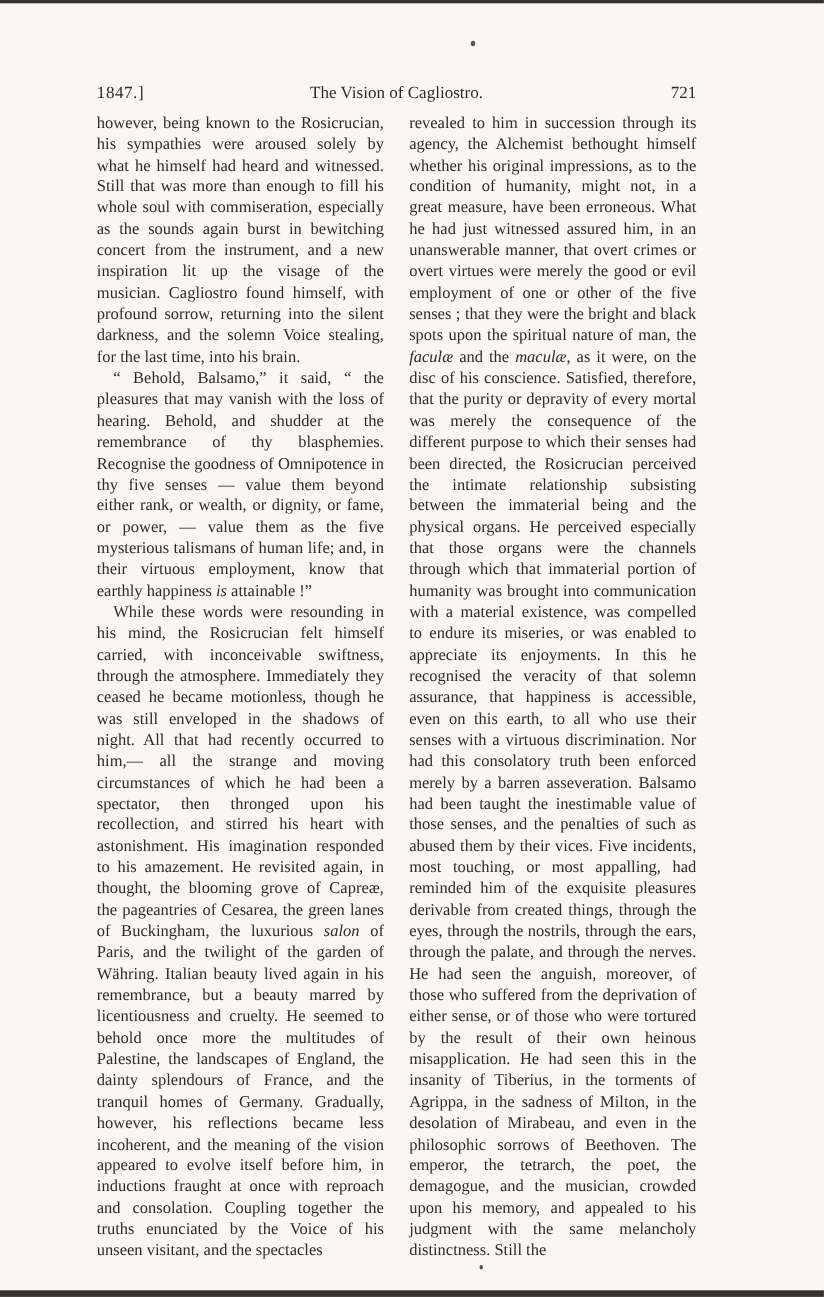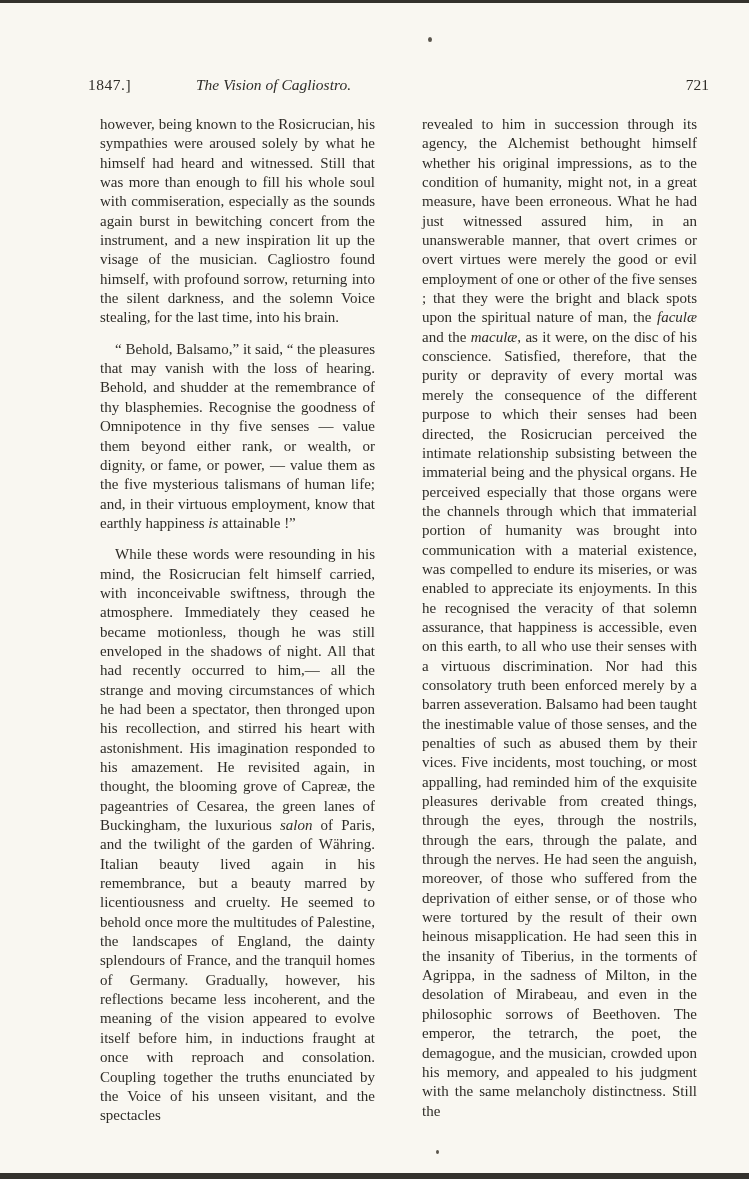--- a/index.html
+++ b/index.html
@@ -11,42 +11,42 @@
     color:var(--ink, #2e2c27);
     font-family:"Liberation Serif","DejaVu Serif",serif;
   }
   .scan-edge { position:absolute; left:0; width:100%; background:var(--edge, #34322d); }
   .scan-edge.top { top:0; height:3px; }
   .scan-edge.bottom { bottom:0; height:6px; }
   .speck { position:absolute; background:#5a554c; border-radius:50%; }
   .speck.top-center { left:428px; top:37px; width:4px; height:5px; }
   .speck.bottom-center { left:436px; top:1150px; width:3px; height:4px; }
 
-  .page { padding:76px 40px 0 88px; }
+  .page { padding:76px 116px 0 88px; }
 
   .running-head {
     display:flex;
     align-items:baseline;
     font-size:15.5px;
     margin-bottom:9px;
   }
   .running-head .year { width:108px; letter-spacing:0.5px; }
-  .running-head .title { flex:1; text-align:left; font-style:italic; }
+  .running-head .title { flex:1; text-align:center; }
   .running-head .pageno { width:108px; text-align:right; }
 
   .cols { display:flex; gap:23px; }
   .col {
     flex:1;
     text-align:justify;
     font-size:15px;
     line-height:19.35px;
     hyphens:auto;
     -webkit-hyphens:auto;
   }
-  p.para { margin:12px; }
+  p.para { margin:0; }
   p.para.indent { text-indent:15px; }
 </style>
 </head>
 <body style="--paper: #f9f7f1; --ink: #2e2c27; --edge: #34322d;">
 
 <div class="scan-edge top"></div>
 <div class="speck top-center"></div>
 
 <div class="page">
   <div class="running-head">

